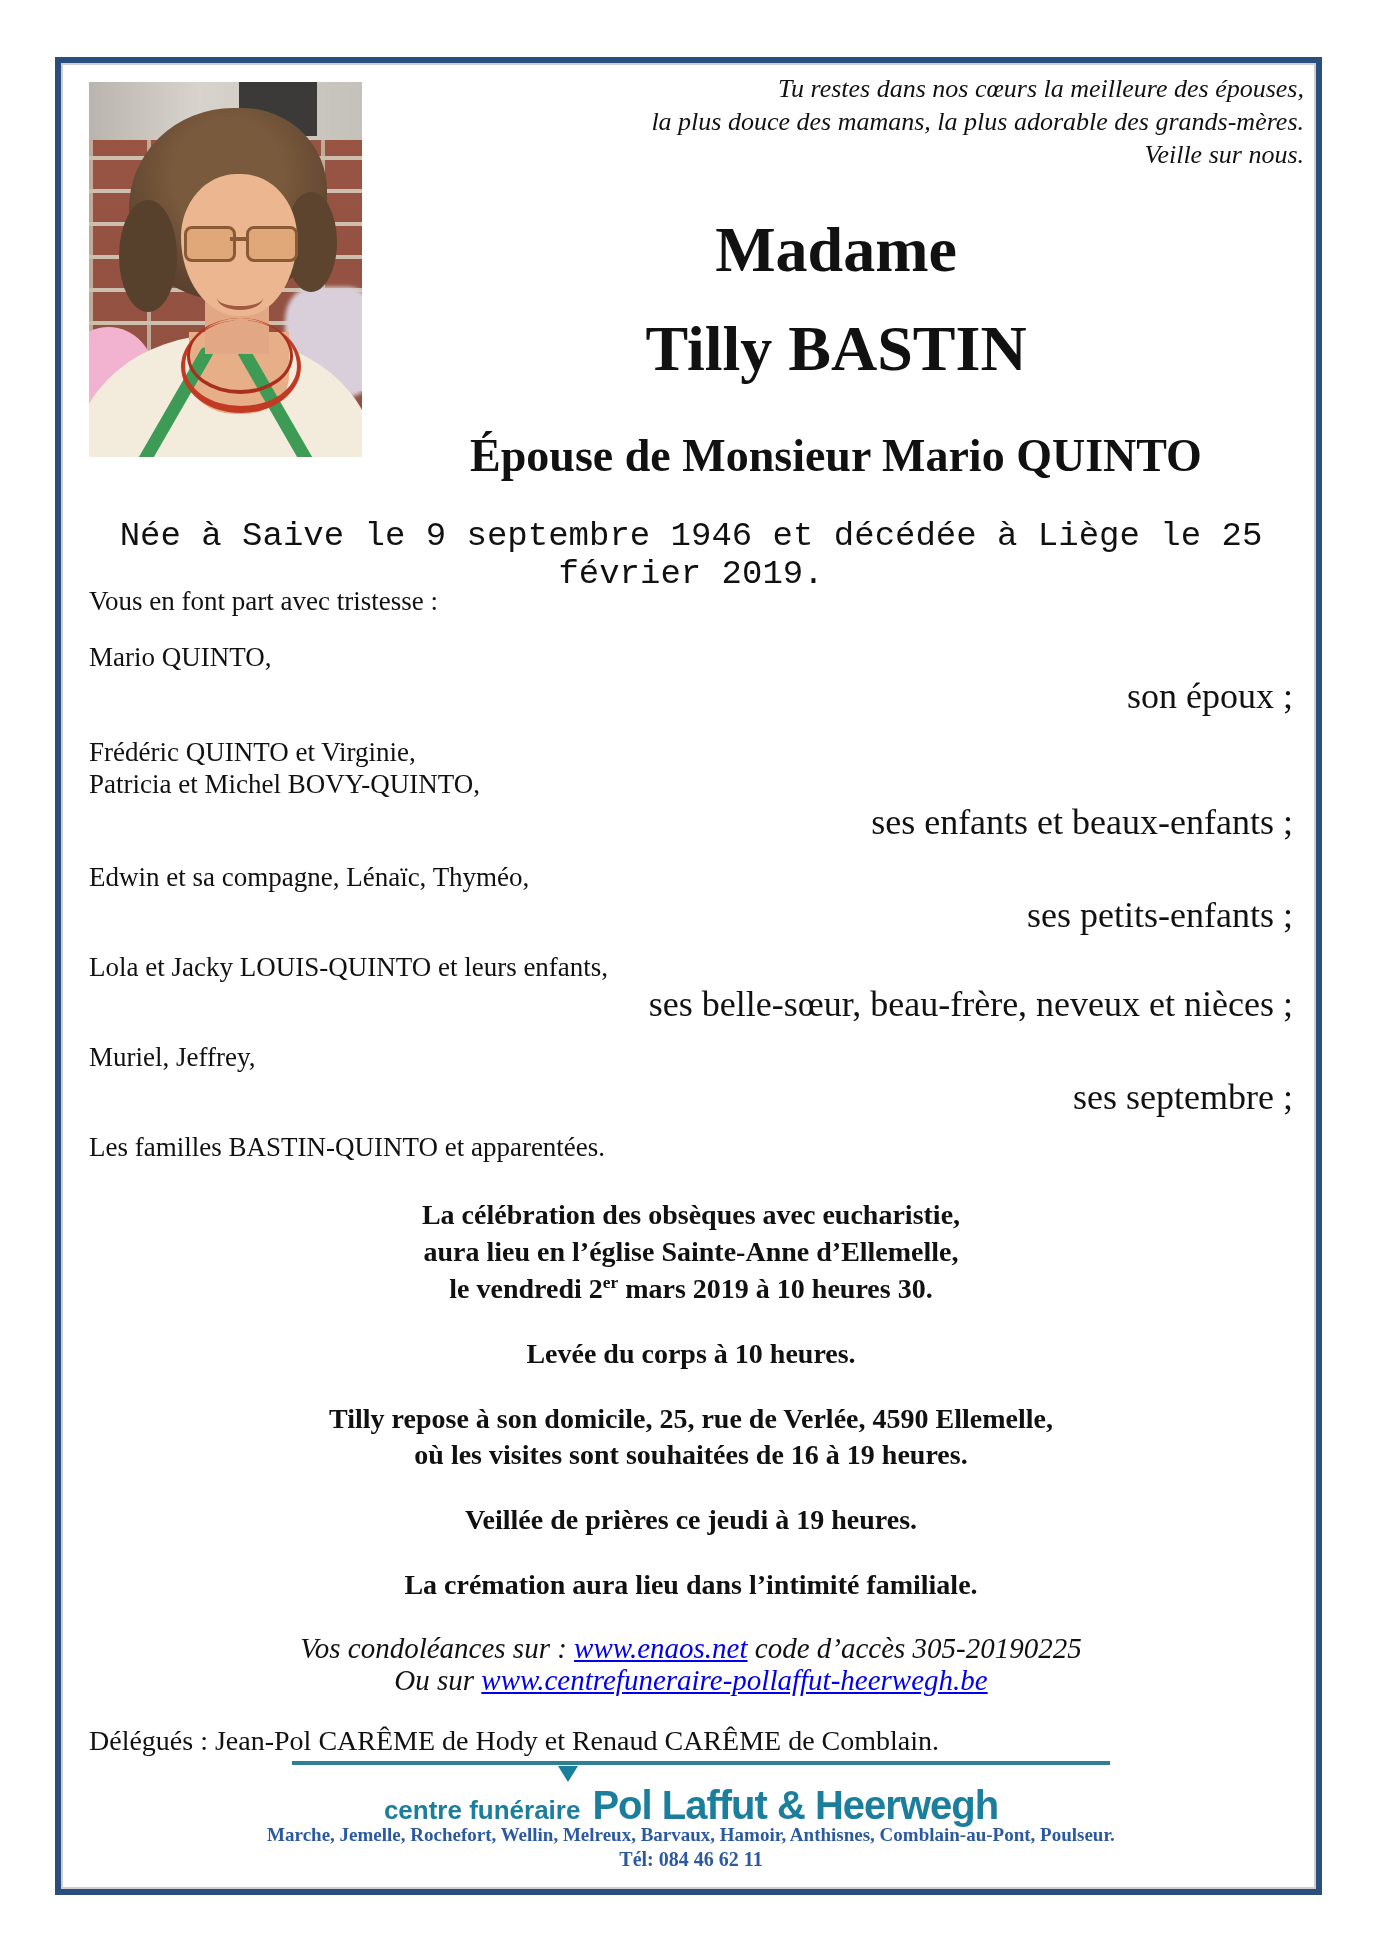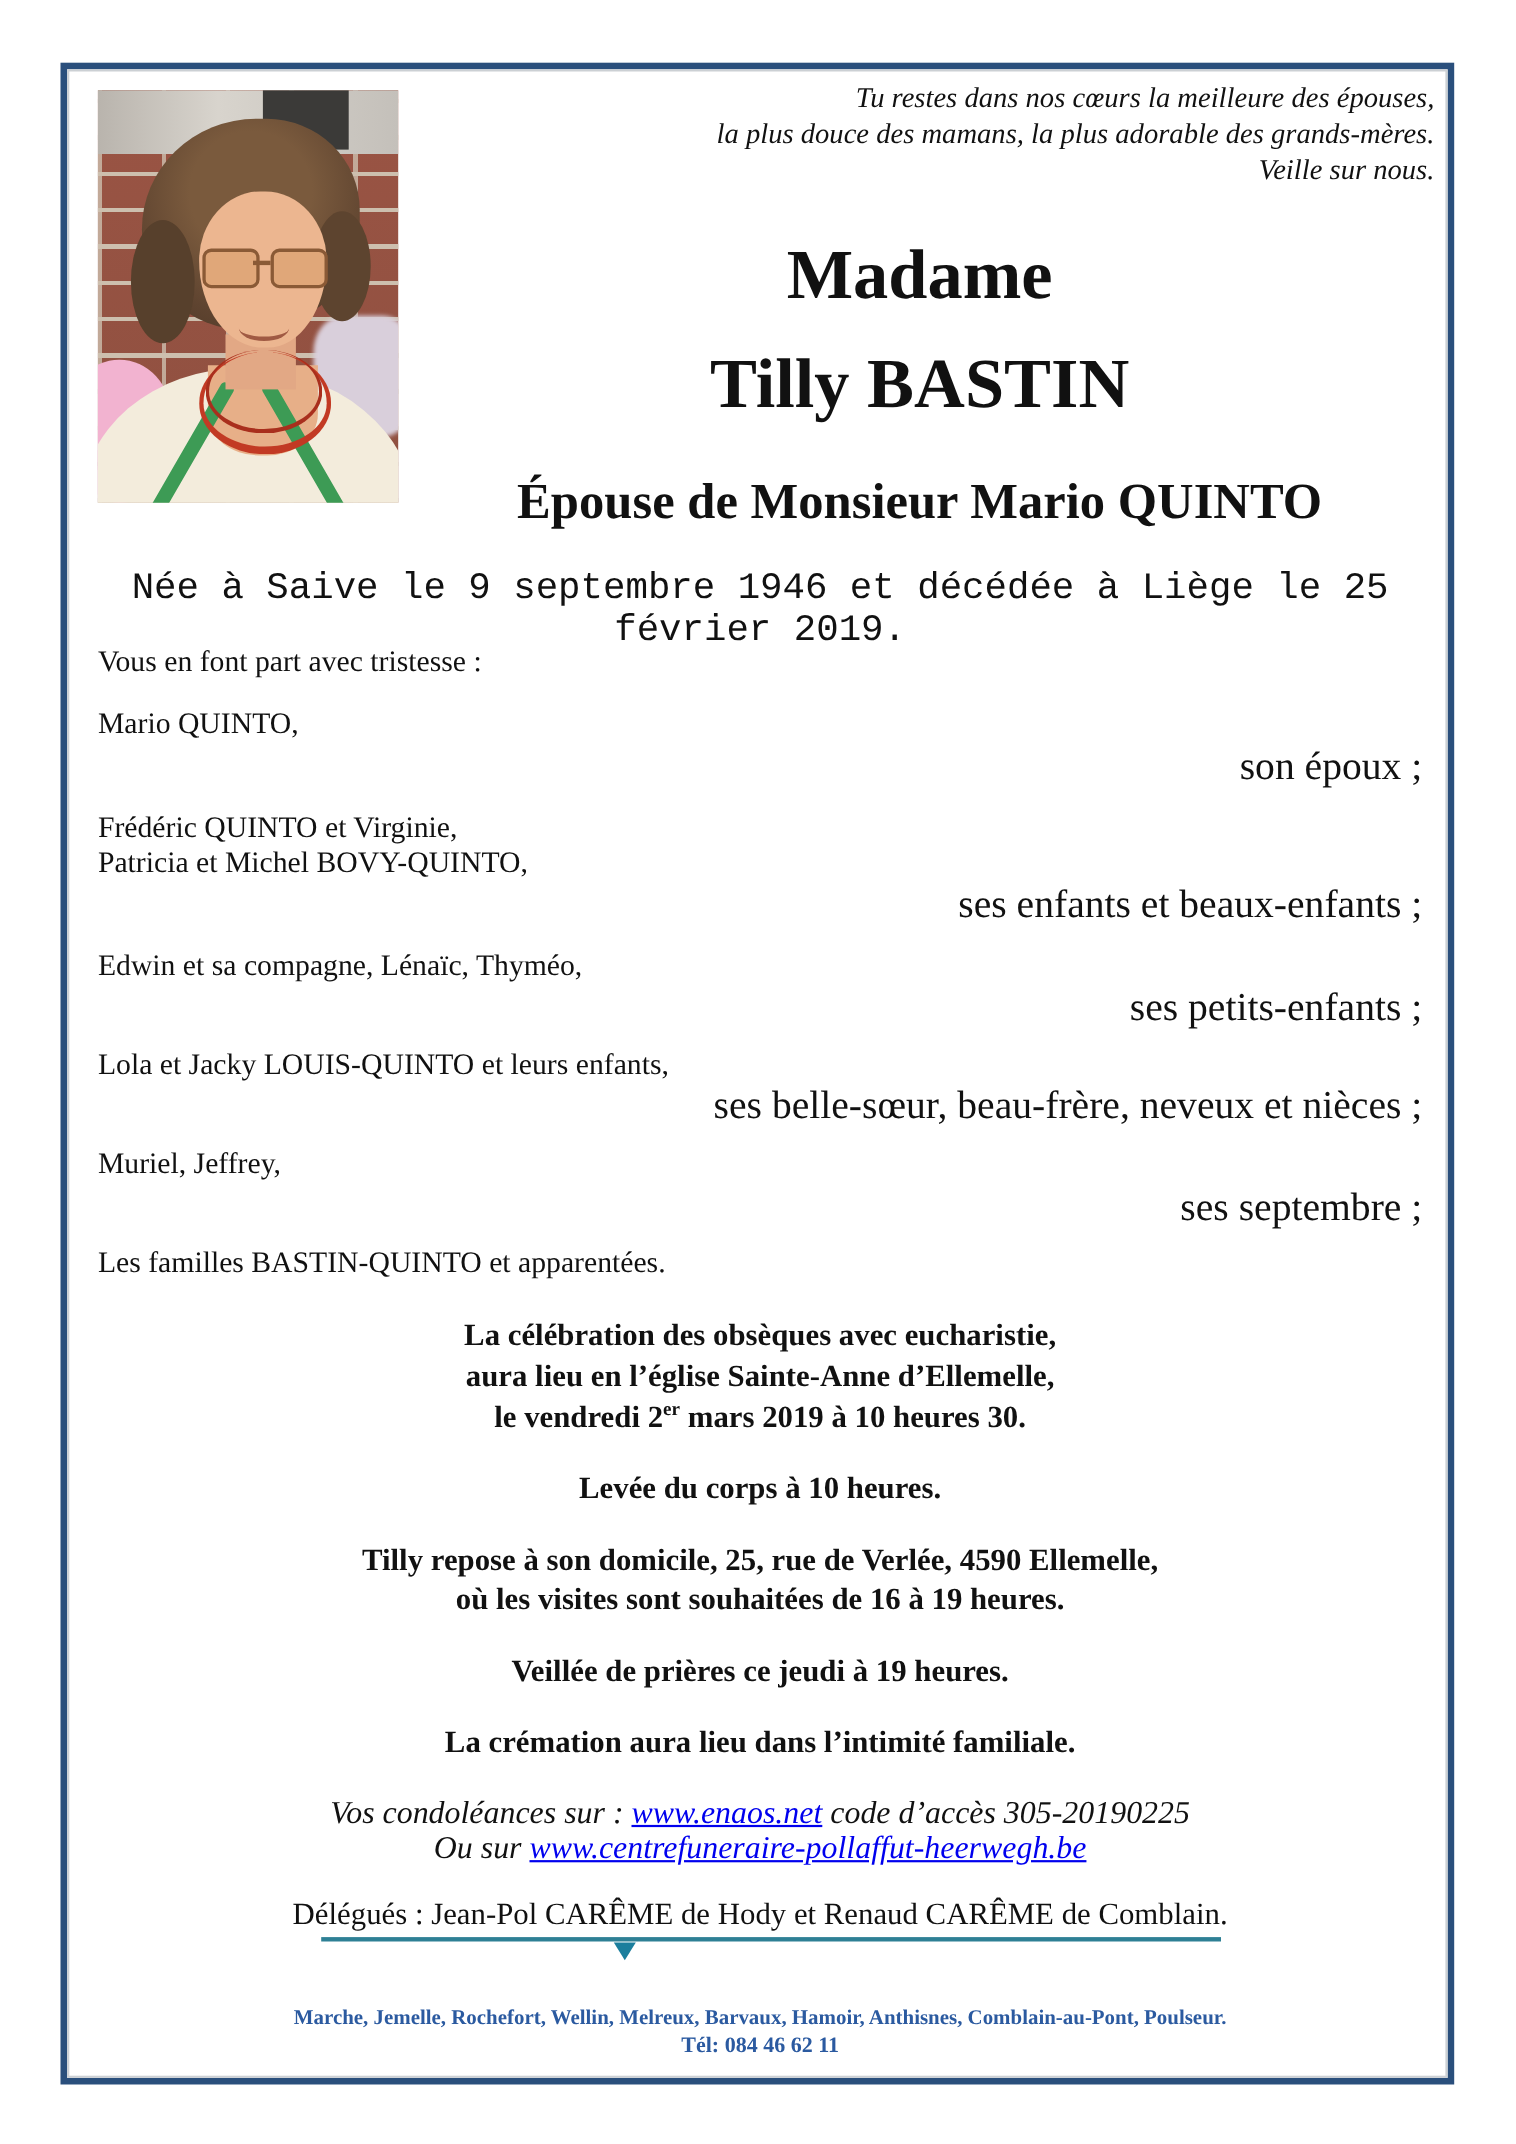--- a/index.html
+++ b/index.html
@@ -39,21 +39,21 @@
 
   
   .cer{left:89px;width:1204px;font-size:28px;font-weight:bold;text-align:center;}
   .cer sup{font-size:0.62em;vertical-align:super;line-height:0;}
 
   
   .cond{left:89px;width:1204px;font-size:29px;font-style:italic;text-align:center;}
   .cond a{color:#0000EE;text-decoration:underline;}
 
   
-  .delegates{left:89px;width:1204px;top:1725px;font-size:28px;text-align:center;}
+  .delegates{left:89px;width:1204px;top:1725px;font-size:28px;text-align:left;}
   .divider{position:absolute;left:292px;top:1761px;width:818px;height:4px;background:#2E8095;}
 
   .logo-row{position:absolute;left:89px;width:1204px;top:1783px;text-align:center;}
   .brand-small{
     font-family:"Liberation Sans","DejaVu Sans",sans-serif;
     font-size:26px;font-weight:600;color:var(--brand-color,#1B7E9D);
   }
   .brand-name{
     font-family:"Liberation Sans","DejaVu Sans",sans-serif;
     font-size:40px;font-weight:bold;color:var(--brand-color,#1B7E9D);margin-left:12px;letter-spacing:-1px;
@@ -177,16 +177,19 @@
   <div class="line cer" style="top:1504px">Veillée de prières ce jeudi à 19 heures.</div>
   <div class="line cer" style="top:1569px">La crémation aura lieu dans l’intimité familiale.</div>
 
   <div class="line cond" style="top:1632px"><span>Vos condoléances sur : </span><a href="#" style="color: rgb(0, 0, 238);">www.enaos.net</a><span> code d’accès 305-20190225</span></div>
   <div class="line cond" style="top:1664px"><span>Ou sur </span><a href="#" style="color: rgb(0, 0, 238);">www.centrefuneraire-pollaffut-heerwegh.be</a></div>
 
   <div class="line delegates">Délégués : Jean-Pol CARÊME de Hody et Renaud CARÊME de Comblain.</div>
   <div class="divider" style="background: rgb(46, 128, 149);"></div>
 
   <div class="logo-triangle"></div>
+  <div class="logo-row">
+    <span class="brand-small">centre funéraire</span><span class="brand-name">Pol Laffut &amp; Heerwegh</span>
+  </div>
   <div class="line locations">Marche, Jemelle, Rochefort, Wellin, Melreux, Barvaux, Hamoir, Anthisnes, Comblain-au-Pont, Poulseur.</div>
   <div class="line phone">Tél: 084 46 62 11</div>
 
 </div>
 
 </body></html>

